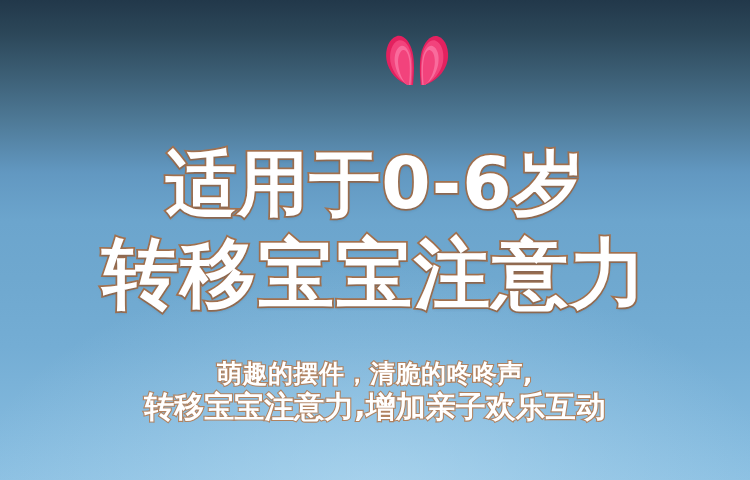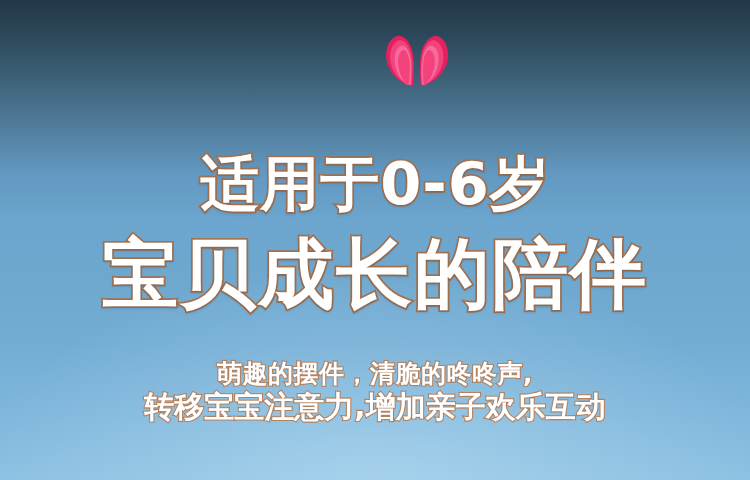--- a/index.html
+++ b/index.html
@@ -111,21 +111,21 @@
     position: absolute;
     left: 0;
     top: 139px;
     width: 750px;
     text-align: center;
     z-index: 2;
   }
   .headline {
     font-family: "DejaVu Sans", "Liberation Sans", sans-serif;
     font-weight: bold;
-    font-size: 59px;
+    font-size: 71px;
     line-height: 90px;
     color: #ffffff;
     letter-spacing: 1px;
     white-space: nowrap;
     -webkit-text-stroke: 3.5px #a3714e;
     paint-order: stroke fill;
     text-shadow: 0 2px 3px rgba(40, 70, 95, 0.22);
   }
   .headline.line2 {
     font-size: 76px;
@@ -177,21 +177,21 @@
         <path d="M45.5 52 C54.6 49.0 63.0 40.0 65.0 29.0 C66.7 19.7 63.6 9.9 57.7 7.7 C52.1 5.7 46.6 12.0 44.4 21.0 C42.4 29.2 42.7 42.2 43.6 52 Z" fill="#f2437c"></path>
         <path d="M46.4 52 C53.2 48.6 58.8 40.0 60.3 30.6 C61.7 22.6 59.2 14.7 54.6 13.1 C50.4 11.6 46.5 17.0 44.8 24.8 C43.2 31.9 43.5 43.7 44.4 52 Z" fill="#fa6f9e" opacity="0.92"></path>
         <path d="M47.2 52 C52.0 47.9 55.7 39.8 56.7 31.6 C57.5 24.8 55.6 18.3 52.2 17.2 C49.2 16.2 46.6 20.9 45.6 27.5 C44.6 33.7 44.9 44.9 45.7 52 Z" fill="#f2437c"></path>
       </g>
     </svg>
   </div>
 
 
   <div class="headlines">
     <div class="headline line1">适用于0-6岁</div>
-    <div class="headline line2">宝贝成长的陪伴</div>
+    <div class="headline line2">转移宝宝注意力</div>
   </div>
 
   <div class="subtitle">
     <div class="sub-line line1">萌趣的摆件，清脆的咚咚声,</div>
     <div class="sub-line line2">转移宝宝注意力,增加亲子欢乐互动</div>
   </div>
 
 </div>
 
 </body></html>

